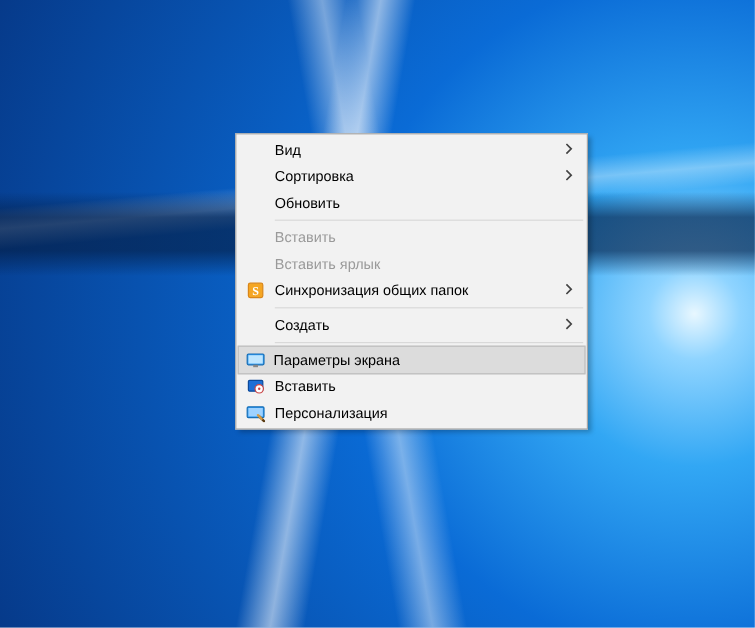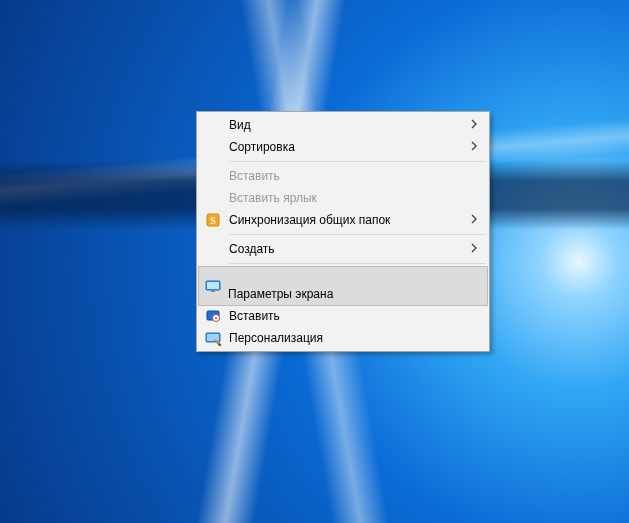--- a/index.html
+++ b/index.html
@@ -31,21 +31,21 @@
     padding:2px;
     box-sizing:border-box;
   }
   .item{
     display:flex;align-items:center;
     height:22px;
     padding:0 28px 0 30px;
     position:relative;
     white-space:nowrap;
   }
-  .item.hover{background:#dcdcdc;border:1px solid #bdbdbd;margin:-1px;padding:16px 27px 0 29px;}
+  .item.hover{background:#dcdcdc;border:1px solid #bdbdbd;margin:-1px;padding:0 27px 0 29px;}
   .item.disabled{color:#9a9a9a;}
   .sep{height:1px;background:#d9d9d9;margin:3px 1px 3px 30px;}
   .arrow{
     position:absolute;right:8px;top:50%;transform:translateY(-50%);
     font-size:12px;color:#555;pointer-events:none;
   }
   .shortcut{position:absolute;right:28px;top:50%;transform:translateY(-50%);}
   .ico{
     position:absolute;left:6px;top:50%;transform:translateY(-50%);
     width:16px;height:16px;display:flex;align-items:center;justify-content:center;
@@ -70,20 +70,23 @@
 
   <div class="item">
     <span>Сортировка</span>
     <span class="arrow">
       <svg width="8" height="10" viewBox="0 0 8 10">
           <path d="M1 1 L5 5 L1 9" fill="none" stroke="#444" stroke-width="1.4"></path>
         </svg>
     </span>
   </div>
 
+  <div class="item">
+    <span>Обновить</span>
+  </div>
 
   <div class="sep"></div>
 
   <div class="item disabled">
     <span>Вставить</span>
   </div>
 
   <div class="item disabled">
     <span>Вставить ярлык</span>
   </div>

